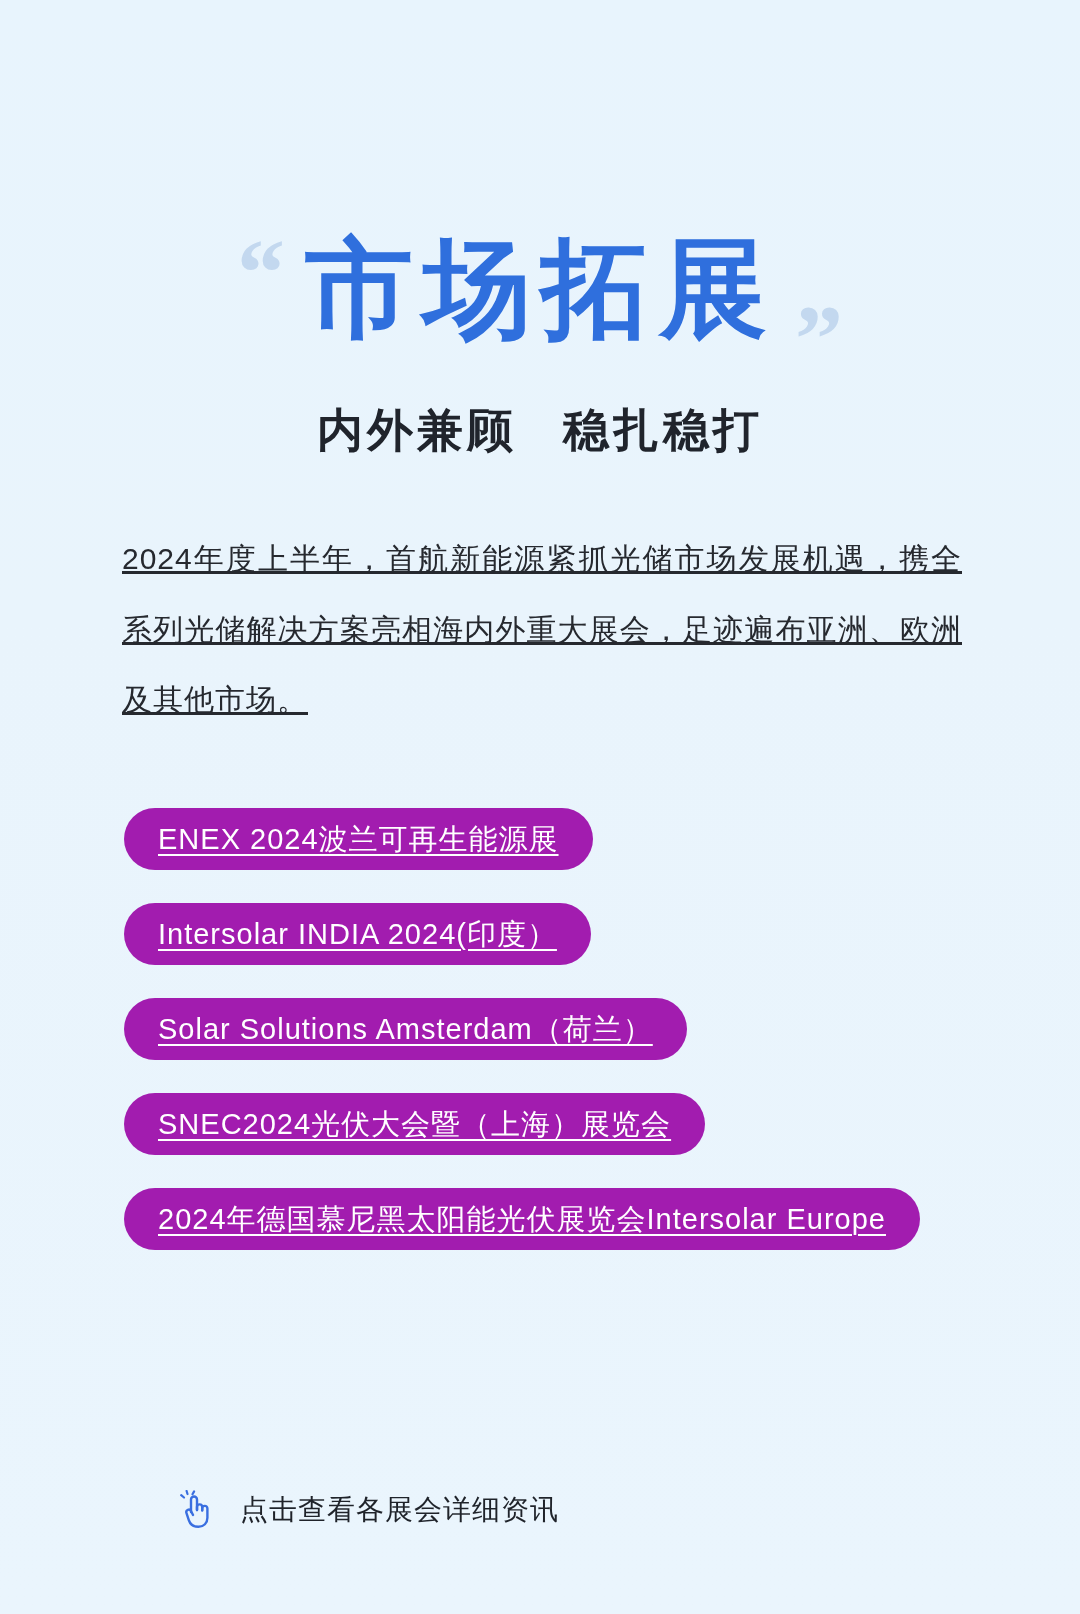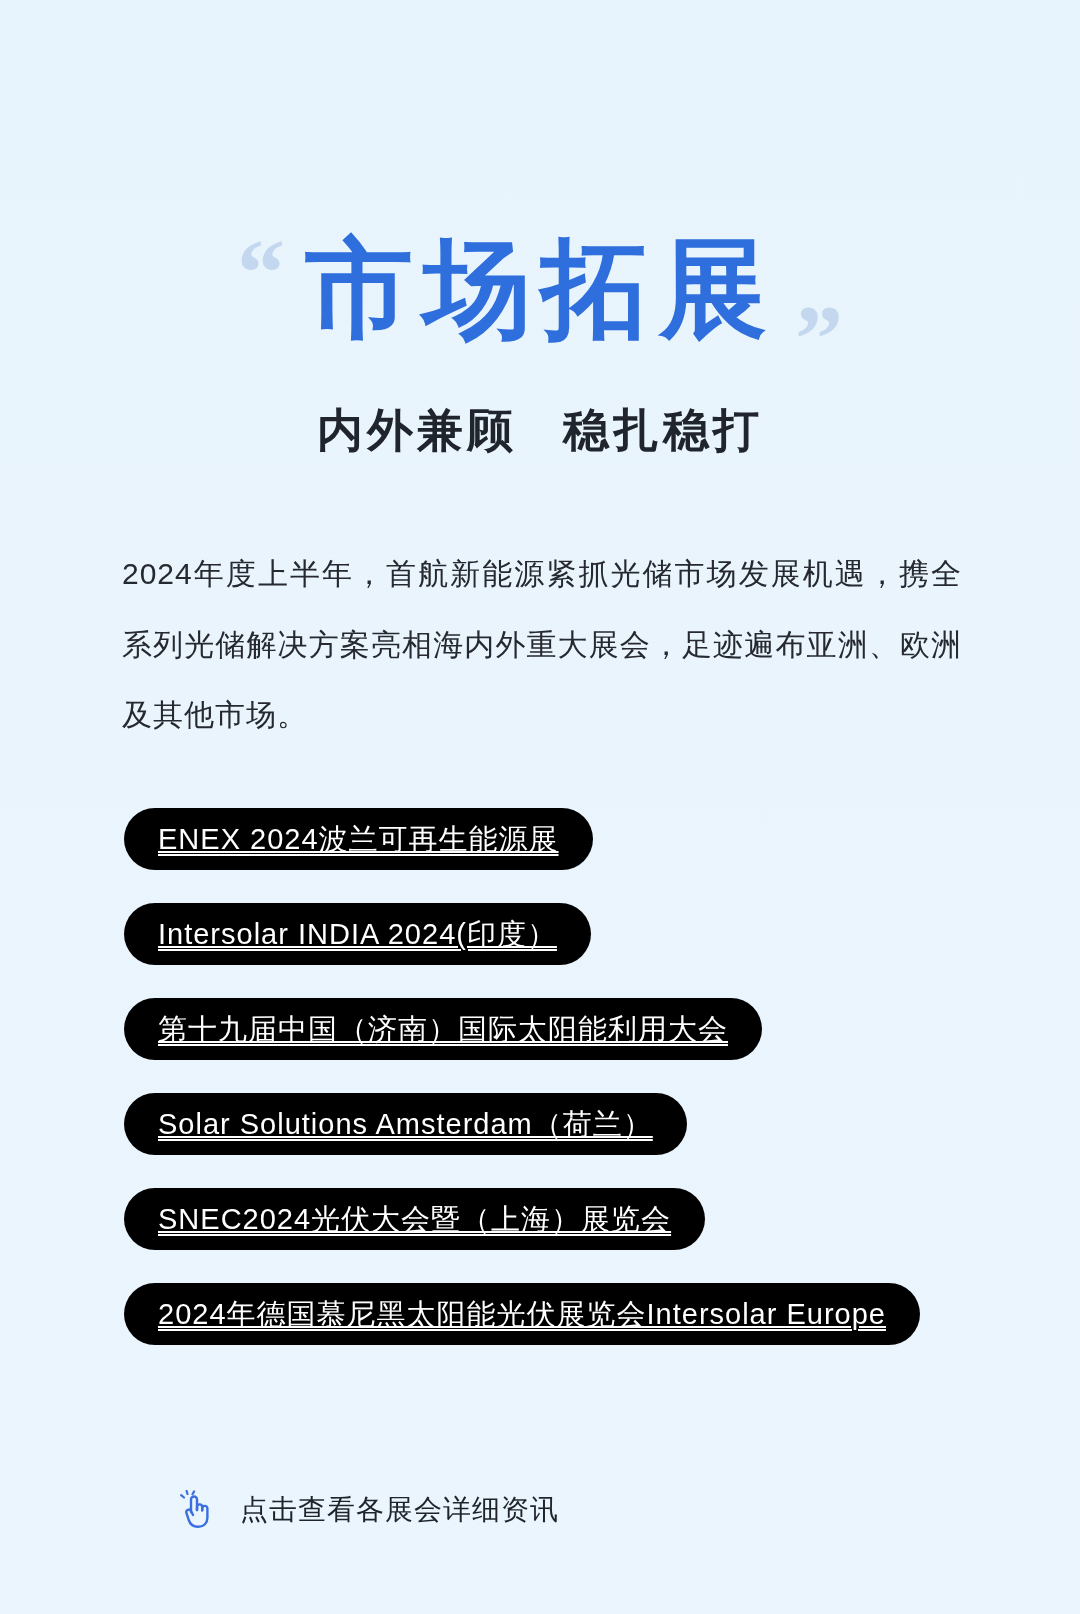--- a/index.html
+++ b/index.html
@@ -88,54 +88,54 @@
     letter-spacing: 4px;
   }
   .sub-title .gap {
     display: inline-block;
     width: 46px;
   }
 
   
   .paragraph {
     position: absolute;
-    top: 539px;
+    top: 524px;
     left: 122px;
     width: 840px;
     font-size: 30px;
     line-height: 2.35;
     color: #26292f;
     letter-spacing: 1px;
     text-align: justify;
+    text-decoration: underline;
   }
 
   
   .pill-list {
     position: absolute;
     top: 808px;
     left: 124px;
     width: 850px;
   }
   .pill {
     display: block;
-    background: #000000;
+    background: #a21caf;
     color: #ffffff;
     border-radius: 34px;
     height: 62px;
     line-height: 62px;
     margin-bottom: 33px;
     padding: 0 34px;
     font-size: 29px;
     letter-spacing: 1px;
     box-sizing: border-box;
     width: max-content;
     max-width: 850px;
     white-space: nowrap;
     cursor: pointer;
-    text-decoration: underline;
   }
   .pill span {
     text-decoration: underline;
     text-underline-offset: 5px;
     text-decoration-thickness: 2px;
   }
 
   
   .hint {
     position: absolute;
@@ -168,21 +168,20 @@
     <div class="sub-title">
       <span>内外兼顾</span><span class="gap"></span><span>稳扎稳打</span>
     </div>
   </div>
 
   <div class="paragraph">2024年度上半年，首航新能源紧抓光储市场发展机遇，携全系列光储解决方案亮相海内外重大展会，足迹遍布亚洲、欧洲及其他市场。</div>
 
   <div class="pill-list">
     <div class="pill"><span>ENEX 2024波兰可再生能源展</span></div>
     <div class="pill"><span>Intersolar INDIA 2024(印度）</span></div>
-    <div class="pill"><span>第十九届中国（济南）国际太阳能利用大会</span></div>
     <div class="pill"><span>Solar Solutions Amsterdam（荷兰）</span></div>
     <div class="pill"><span>SNEC2024光伏大会暨（上海）展览会</span></div>
     <div class="pill"><span>2024年德国慕尼黑太阳能光伏展览会Intersolar Europe</span></div>
   </div>
 
   <div class="hint">
     <span class="hint-icon">
       <svg width="38" height="40" viewBox="0 0 38 40" fill="none" xmlns="http://www.w3.org/2000/svg">
         <path d="M13 22V9.5a3 3 0 0 1 6 0V20" stroke="#3a6fe0" stroke-width="2.4" stroke-linecap="round" stroke-linejoin="round"></path>
         <path d="M19 20v-3a2.6 2.6 0 0 1 5.2 0V20" stroke="#3a6fe0" stroke-width="2.4" stroke-linecap="round" stroke-linejoin="round"></path>

